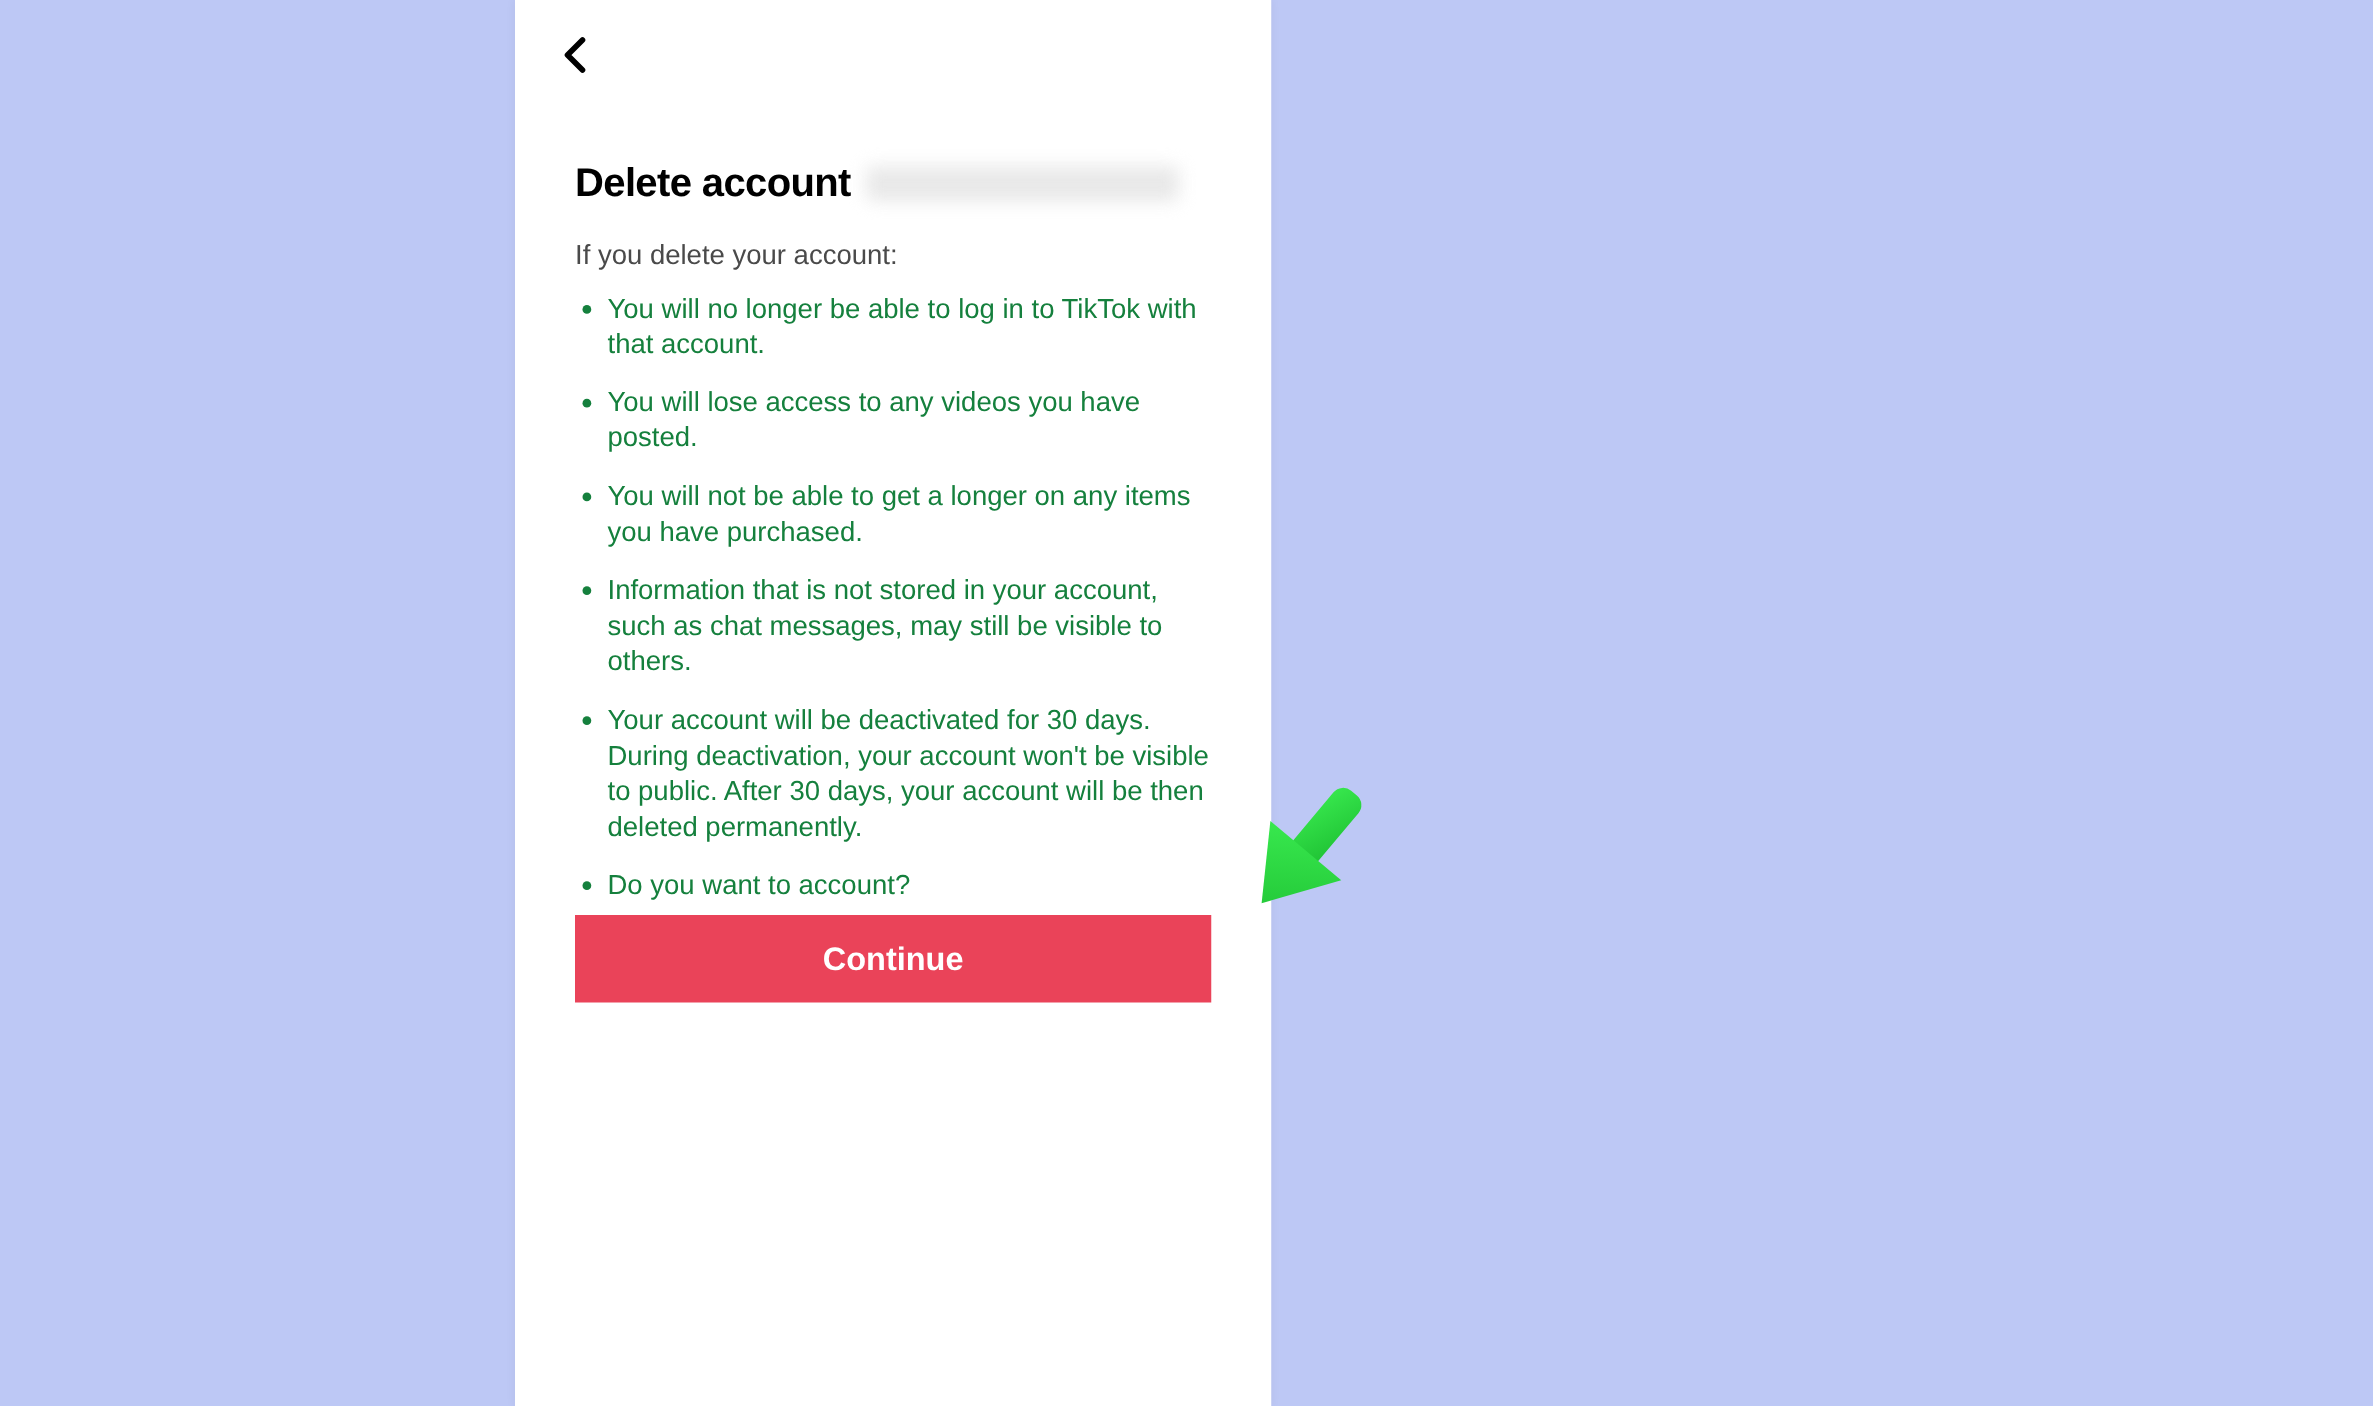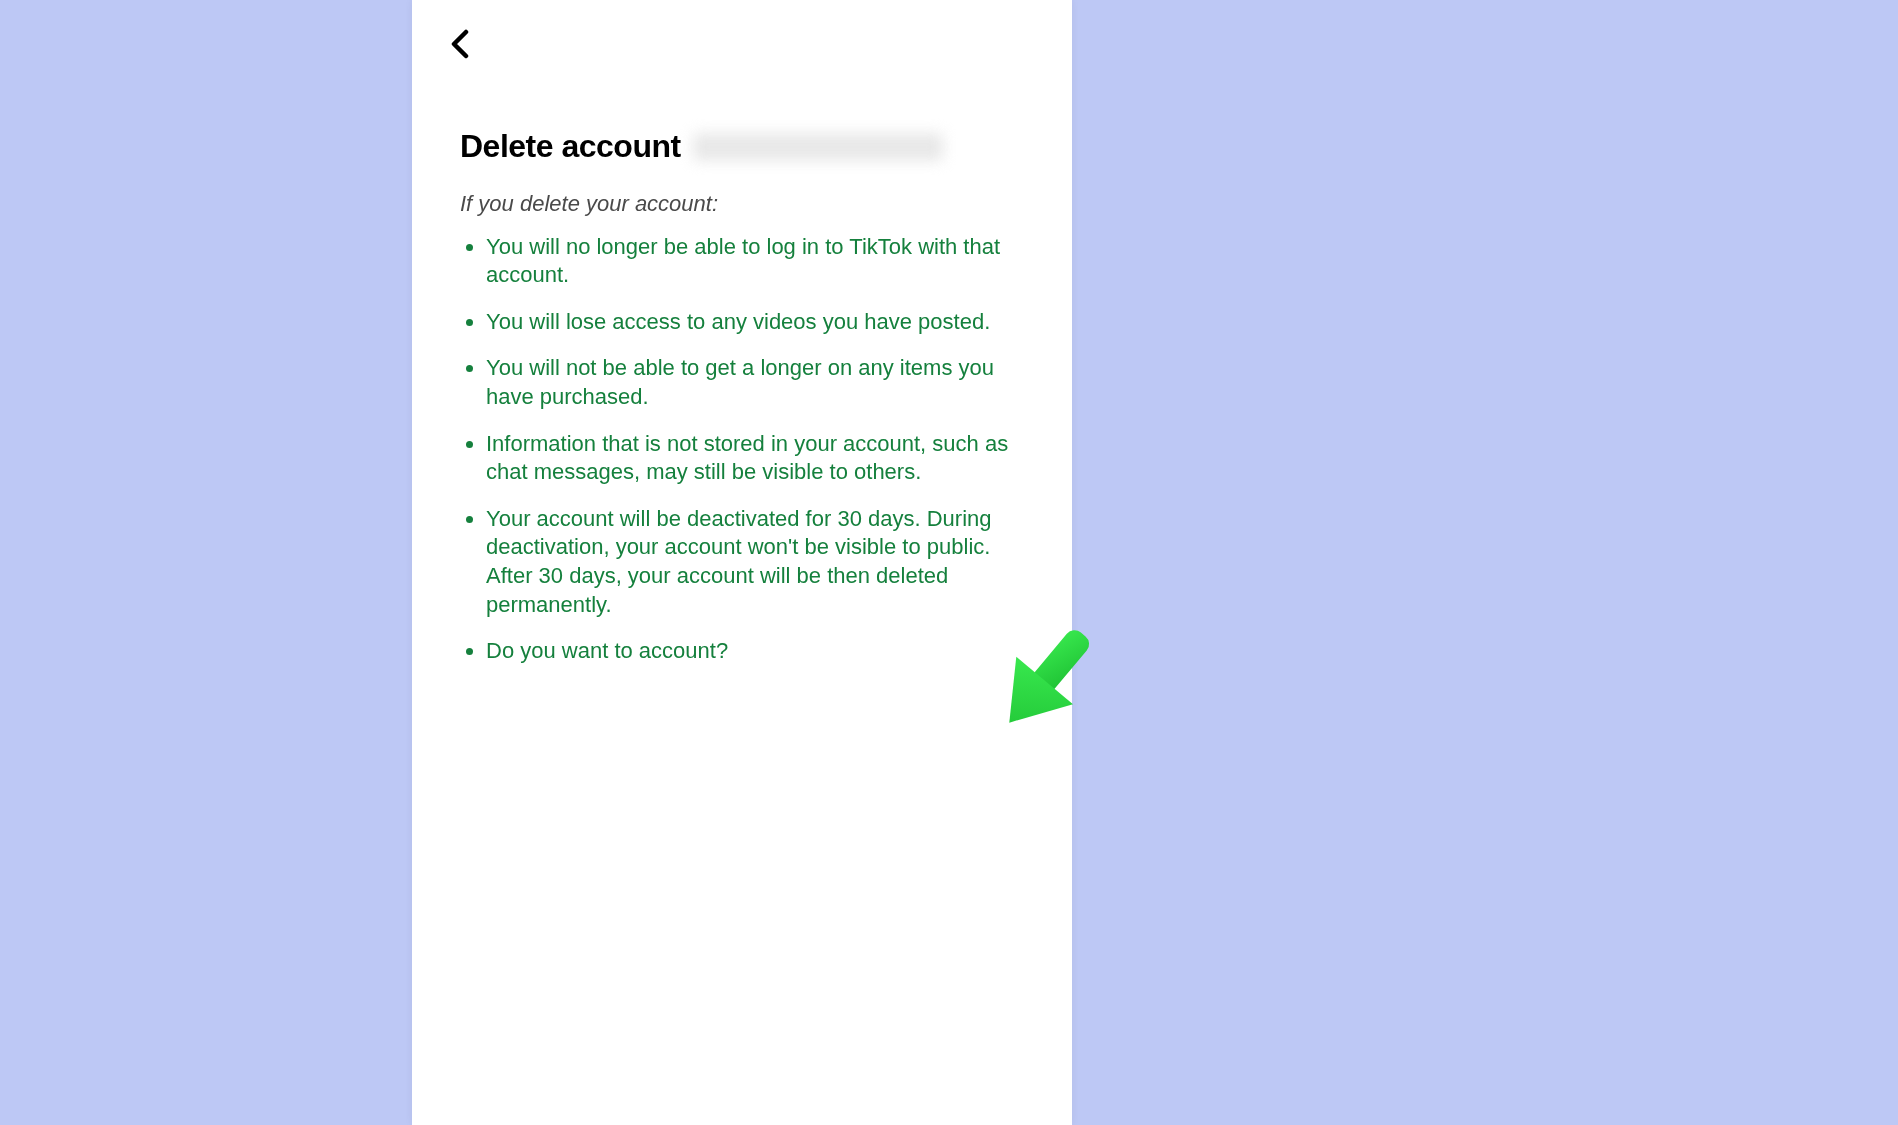--- a/index.html
+++ b/index.html
@@ -8,21 +8,21 @@
       background: #bdc8f5;
       width: 1898px;
       height: 1125px;
       position: relative;
       overflow: hidden;
     }
     .phone-panel {
       position: absolute;
       left: 412px;
       top: 0;
-      width: 660px;
+      width: 605px;
       height: 1125px;
       background: #ffffff;
       box-shadow: 0 0 8px rgba(0,0,0,0.06);
     }
     .back-btn {
       position: absolute;
       left: 28px;
       top: 24px;
       width: 40px;
       height: 40px;
@@ -59,21 +59,20 @@
       background: #e6e6e6;
       border-radius: 4px;
       filter: blur(7px);
       opacity: 0.9;
     }
     .intro {
       font-size: 22px;
       color: #4a4a4a;
       margin-bottom: 14px;
       line-height: 1.35;
-      font-style: italic;
     }
     ul.bullets {
       list-style: disc;
       padding-left: 26px;
       color: #4a4a4a;
     }
     ul.bullets li {
       font-size: 22px;
       line-height: 1.3;
       margin-bottom: 18px;
@@ -126,20 +125,23 @@
     <ul class="bullets">
       <li>You will no longer be able to log in to TikTok with that account.</li>
       <li>You will lose access to any videos you have posted.</li>
       <li>You will not be able to get a longer on any items you have purchased.</li>
       <li>Information that is not stored in your account, such as chat messages, may still be visible to others.</li>
       <li>Your account will be deactivated for 30 days. During deactivation, your account won't be visible to public. After 30 days, your account will be then deleted permanently.</li>
       <li>Do you want to account?</li>
     </ul>
   </div>
 
+  <button class="continue-btn">
+    <span>Continue</span>
+  </button>
 
 </div>
 
 <svg class="arrow-annotation" viewBox="0 0 160 160">
   <defs>
     <linearGradient id="g" x1="0" y1="0" x2="1" y2="1">
       <stop offset="0" stop-color="#38e84e"></stop>
       <stop offset="1" stop-color="#1fc234"></stop>
     </linearGradient>
   </defs>

